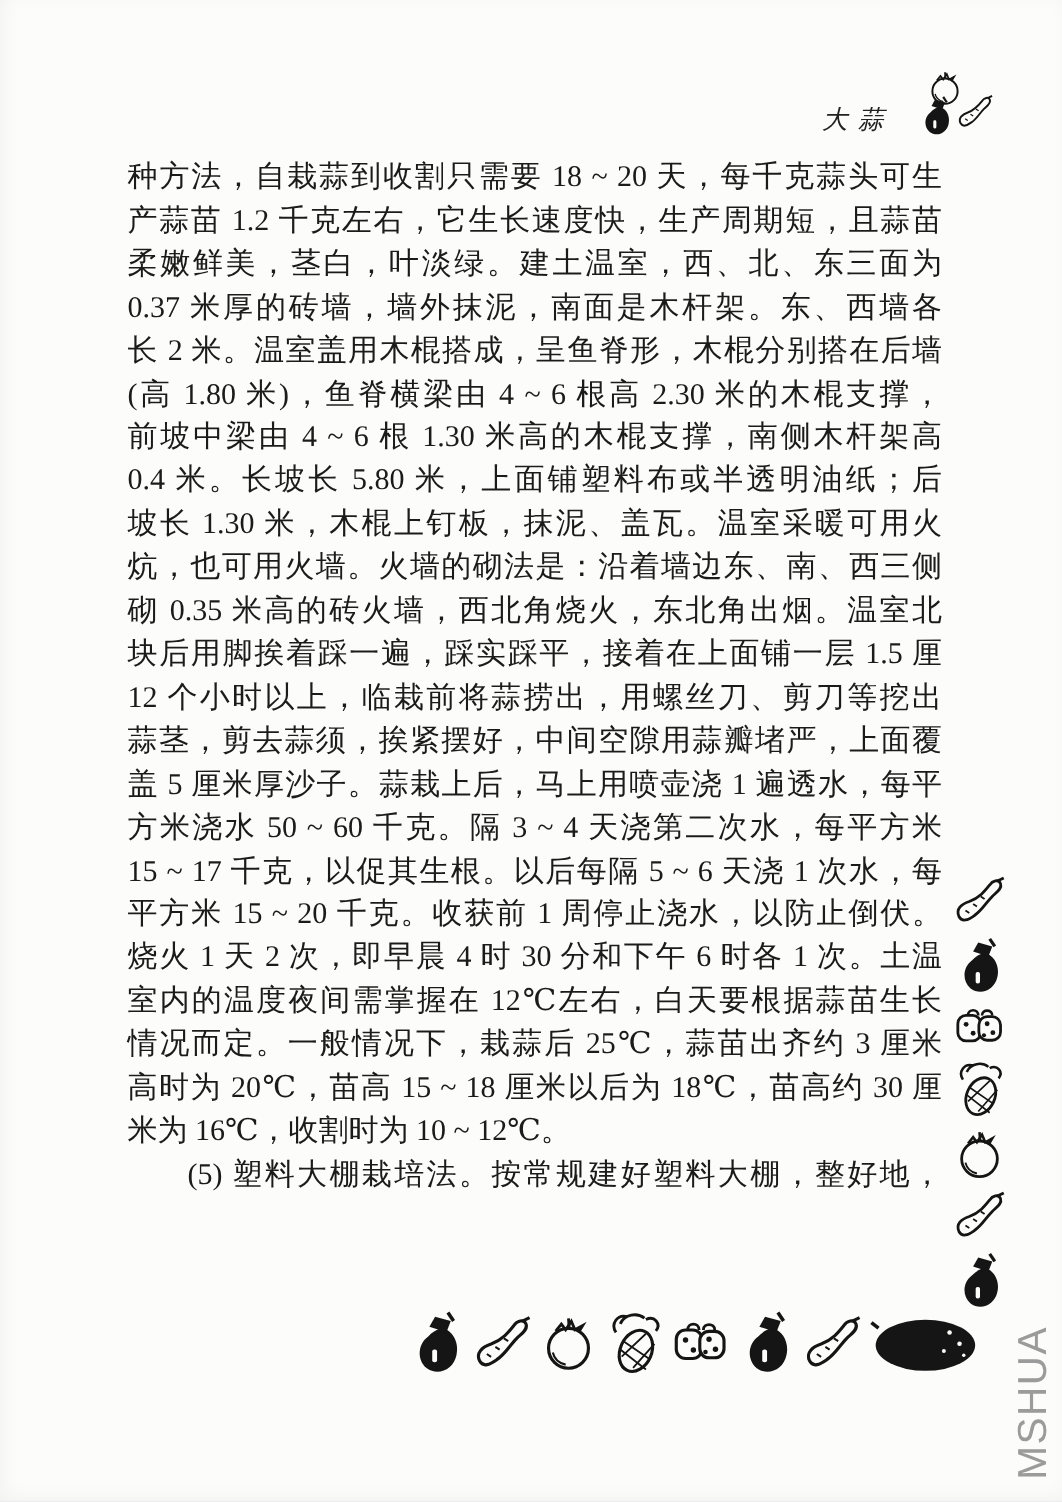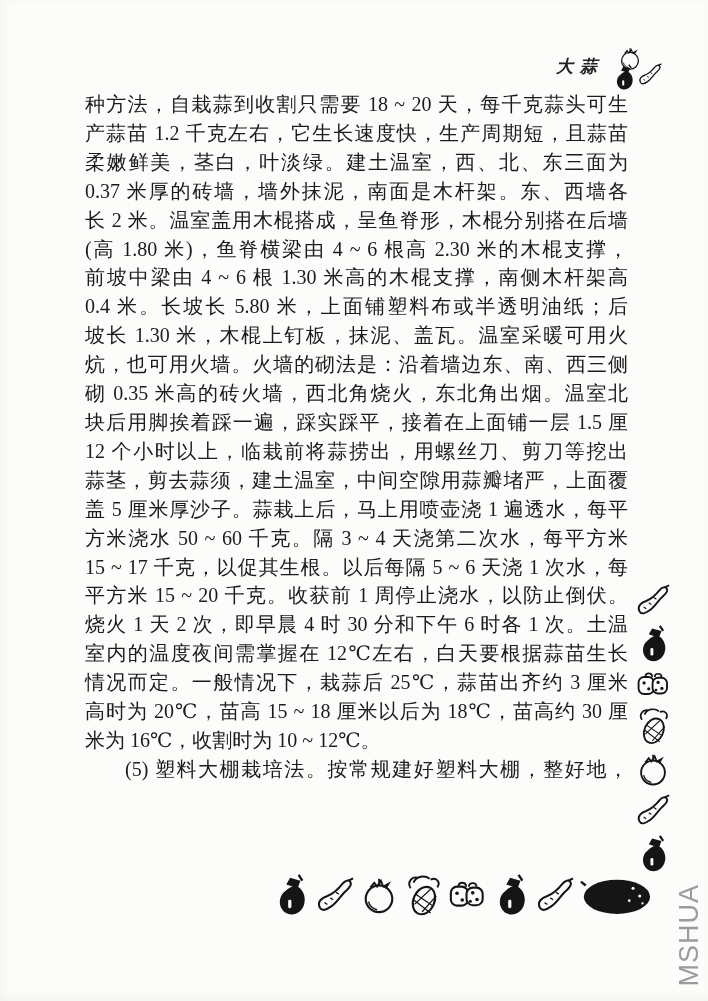--- a/index.html
+++ b/index.html
@@ -3,31 +3,31 @@
 <meta charset="utf-8">
 <style>
   html,body{margin:0;padding:0;background:#e8e8e8;}
   .page{
     position:relative; width:708px; height:1001px; overflow:hidden;
     background:#fcfcfa; margin:0 auto;
     font-family:"Liberation Serif","DejaVu Serif",serif;
     box-shadow: inset 3px -3px 12px rgba(0,0,0,0.04);
   }
   
-  .runhead{position:absolute; top:47px; right:42px; display:flex; align-items:flex-start; gap:8px;font-weight:bold;}
+  .runhead{position:absolute; top:47px; right:42px; display:flex; align-items:flex-end; gap:16px;}
   .runhead .title{font-size:17px; font-style:italic; letter-spacing:7px; color:#222; padding-top:8px; white-space:nowrap;}
   .cluster{position:relative; width:54px; height:44px;}
   .cluster .icon{position:absolute;}
   .cluster .icon svg{width:24px; height:auto;}
   .cluster .icon:nth-child(1){left:6px; top:0;}
   .cluster .icon:nth-child(2){left:0px; top:17px;}
   .cluster .icon:nth-child(3){left:26px; top:16px;}
   
   .textblock{
-    position:absolute; left:85px; top:90px; width:543px;
+    position:absolute; left:85px; top:104px; width:543px;
     font-size:20px; line-height:28.9px; color:#1b1b1b;
   }
   .line{text-align:justify; text-align-last:justify; white-space:normal;}
   .line.nofill{text-align-last:left;}
   .line.indent{text-indent:2em;}
   
   .icon svg{display:block;}
   .right-col{
     position:absolute; left:633px; top:584px; width:40px;
     display:flex; flex-direction:column; align-items:center; gap:7px;
@@ -89,21 +89,21 @@
       <div class="line">0.37 米厚的砖墙，墙外抹泥，南面是木杆架。东、西墙各</div>
       <div class="line">长 2 米。温室盖用木棍搭成，呈鱼脊形，木棍分别搭在后墙</div>
       <div class="line">(高 1.80 米)，鱼脊横梁由 4 ~ 6 根高 2.30 米的木棍支撑，</div>
       <div class="line">前坡中梁由 4 ~ 6 根 1.30 米高的木棍支撑，南侧木杆架高</div>
       <div class="line">0.4 米。长坡长 5.80 米，上面铺塑料布或半透明油纸；后</div>
       <div class="line">坡长 1.30 米，木棍上钉板，抹泥、盖瓦。温室采暖可用火</div>
       <div class="line">炕，也可用火墙。火墙的砌法是：沿着墙边东、南、西三侧</div>
       <div class="line">砌 0.35 米高的砖火墙，西北角烧火，东北角出烟。温室北</div>
       <div class="line">块后用脚挨着踩一遍，踩实踩平，接着在上面铺一层 1.5 厘</div>
       <div class="line">12 个小时以上，临栽前将蒜捞出，用螺丝刀、剪刀等挖出</div>
-      <div class="line">蒜茎，剪去蒜须，建土温室，中间空隙用蒜瓣堵严，上面覆</div>
+      <div class="line">蒜茎，剪去蒜须，挨紧摆好，中间空隙用蒜瓣堵严，上面覆</div>
       <div class="line">盖 5 厘米厚沙子。蒜栽上后，马上用喷壶浇 1 遍透水，每平</div>
       <div class="line">方米浇水 50 ~ 60 千克。隔 3 ~ 4 天浇第二次水，每平方米</div>
       <div class="line">15 ~ 17 千克，以促其生根。以后每隔 5 ~ 6 天浇 1 次水，每</div>
       <div class="line">平方米 15 ~ 20 千克。收获前 1 周停止浇水，以防止倒伏。</div>
       <div class="line">烧火 1 天 2 次，即早晨 4 时 30 分和下午 6 时各 1 次。土温</div>
       <div class="line">室内的温度夜间需掌握在 12℃左右，白天要根据蒜苗生长</div>
       <div class="line">情况而定。一般情况下，栽蒜后 25℃，蒜苗出齐约 3 厘米</div>
       <div class="line">高时为 20℃，苗高 15 ~ 18 厘米以后为 18℃，苗高约 30 厘</div>
       <div class="line nofill">米为 16℃，收割时为 10 ~ 12℃。</div>
       <div class="line indent">(5) 塑料大棚栽培法。按常规建好塑料大棚，整好地，</div>

